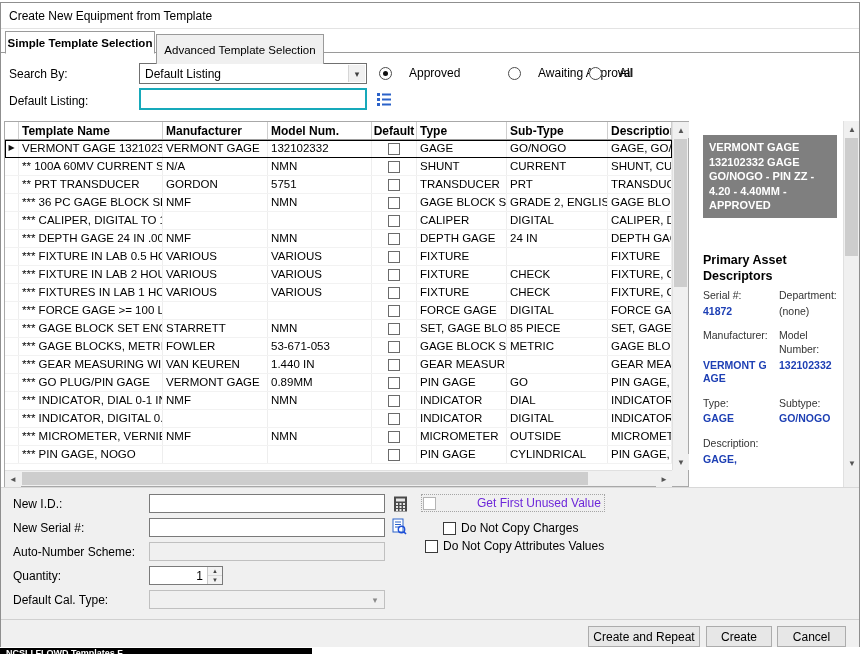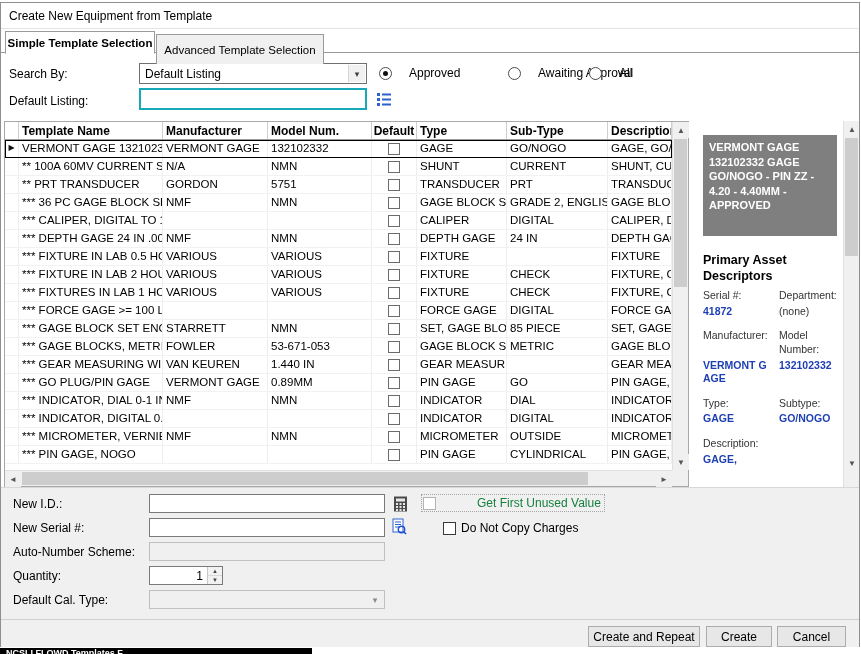--- a/index.html
+++ b/index.html
@@ -61,40 +61,40 @@
   .hsb { position:absolute; left:0; bottom:0; right:16px; height:16px; background:#f0f0f0; border-top:1px solid #e0e0e0; }
   .hsb .left{ left:0; } .hsb .right{ right:0; }
   .hthumb { position:absolute; top:1px; bottom:1px; left:17px; width:566px; background:#cdcdcd; cursor:pointer; }
   .corner { position:absolute; right:0; bottom:0; width:16px; height:16px; background:#f0f0f0; }
 
   
   .detail { position:absolute; left:692px; top:118px; width:166px; height:366px; background:#fff; overflow:hidden; }
   .dvsb { position:absolute; right:0; top:0; width:16px; height:100%; background:#f0f0f0; border-left:1px solid #e0e0e0; }
   .dvsb .up{ top:0; } .dvsb .down{ bottom:0; }
   .dvthumb { position:absolute; left:1px; right:1px; top:17px; height:118px; background:#cdcdcd; cursor:pointer; }
-  .graybox { position:absolute; left:10px; top:14px; width:134px; height:101px; background:#7f7f7f; color:#fff;
+  .graybox { position:absolute; left:10px; top:14px; width:134px; height:83px; background:#7f7f7f; color:#fff;
              font-weight:bold; font-size:11px; line-height:1.32; padding:5px 6px; overflow:hidden; }
   .padtitle { position:absolute; left:10px; top:132px; width:130px; font-weight:bold; font-size:12.5px; line-height:1.25; }
   .dgrid { position:absolute; left:10px; top:168px; width:138px; display:grid; grid-template-columns:70px 62px;
            column-gap:6px; row-gap:2px; font-size:10.5px; }
   .dlabel { color:#333; line-height:1.3; }
   .dvalue { color:#1d3fb4; font-weight:bold; line-height:1.3; word-break:break-all; margin-bottom:9px; }
   .dvalue.dark { color:#333; font-weight:normal; }
   .dfull { grid-column:1 / span 2; }
 
   
   .formarea { position:absolute; left:0; top:484px; right:0; height:132px; background:#f0f0f0; border-top:1px solid #d8d8d8; }
   .finput { position:absolute; left:148px; width:236px; height:19px; border:1px solid #7a7a7a; background:#fff;
             font:12px "Liberation Sans", sans-serif; padding:0 4px; outline:none; }
   .finput.disabled { background:#f0f0f0; border-color:#c0c0c0; }
   .iconbtn { position:absolute; width:20px; height:19px; background:transparent; border:none; display:flex;
              align-items:center; justify-content:center; cursor:pointer; }
   .fcheck { position:absolute; display:flex; align-items:center; gap:5px; font-size:12px; cursor:pointer; }
   .fcheck .box { width:13px; height:13px; border:1px solid #3a3a3a; background:#fff; flex:none; }
-  .fcheck.disabled { color:#15803d; outline:1px dotted #a5a5a5; padding:1px 3px 1px 1px; cursor:default;gap:41px; }
+  .fcheck.disabled { color:#6d28d9; outline:1px dotted #a5a5a5; padding:1px 3px 1px 1px; cursor:default;gap:41px; }
   .fcheck.disabled .box { border-color:#b4b4b4; }
   .qty { position:absolute; left:148px; top:78px; width:74px; height:19px; border:1px solid #7a7a7a; background:#fff; }
   .qty input { position:absolute; left:0; top:0; height:17px; width:56px; border:none; text-align:right;
                font:12px "Liberation Sans", sans-serif; padding-right:3px; outline:none; }
   .spin { position:absolute; right:0; top:0; width:15px; height:100%; border-left:1px solid #c9c9c9; display:flex; flex-direction:column; }
   .spin .sp { flex:1; font-size:6px; display:flex; align-items:center; justify-content:center; color:#444;
               background:#f2f2f2; cursor:pointer; }
   .spin .sp:first-child { border-bottom:1px solid #d9d9d9; }
   .selbox { position:absolute; left:148px; top:102px; width:236px; height:19px; border:1px solid #c0c0c0; background:#f0f0f0; }
   .selbox .arrowzone { position:absolute; right:1px; top:1px; bottom:1px; width:16px; display:flex; align-items:center;
@@ -466,20 +466,24 @@
           <line x1="4" y1="6.5" x2="10" y2="6.5" stroke="#2b62c9"></line>
           <line x1="4" y1="9" x2="8" y2="9" stroke="#2b62c9"></line>
           <circle cx="10.5" cy="11.5" r="3.2" fill="none" stroke="#1d4fd7" stroke-width="1.4"></circle>
           <line x1="12.8" y1="13.8" x2="15" y2="16" stroke="#1d4fd7" stroke-width="1.6"></line>
         </svg>
       </button>
       <div class="fcheck" style="left:424px; top:33px;padding-left:18px;">
         <span class="box"></span>
         <span>Do Not Copy Charges</span>
       </div>
+      <div class="fcheck" style="left:424px; top:51px;">
+        <span class="box"></span>
+        <span>Do Not Copy Attributes Values</span>
+      </div>
 
       <span class="lbl" style="left:12px; top:57px;">Auto-Number Scheme:</span>
       <input class="finput disabled" style="top: 54px;" type="text" disabled="" value="">
 
       <span class="lbl" style="left:12px; top:81px;">Quantity:</span>
       <div class="qty">
         <input type="text" value="1" style="">
         <div class="spin">
           <div class="sp">▲</div>
           <div class="sp">▼</div>

